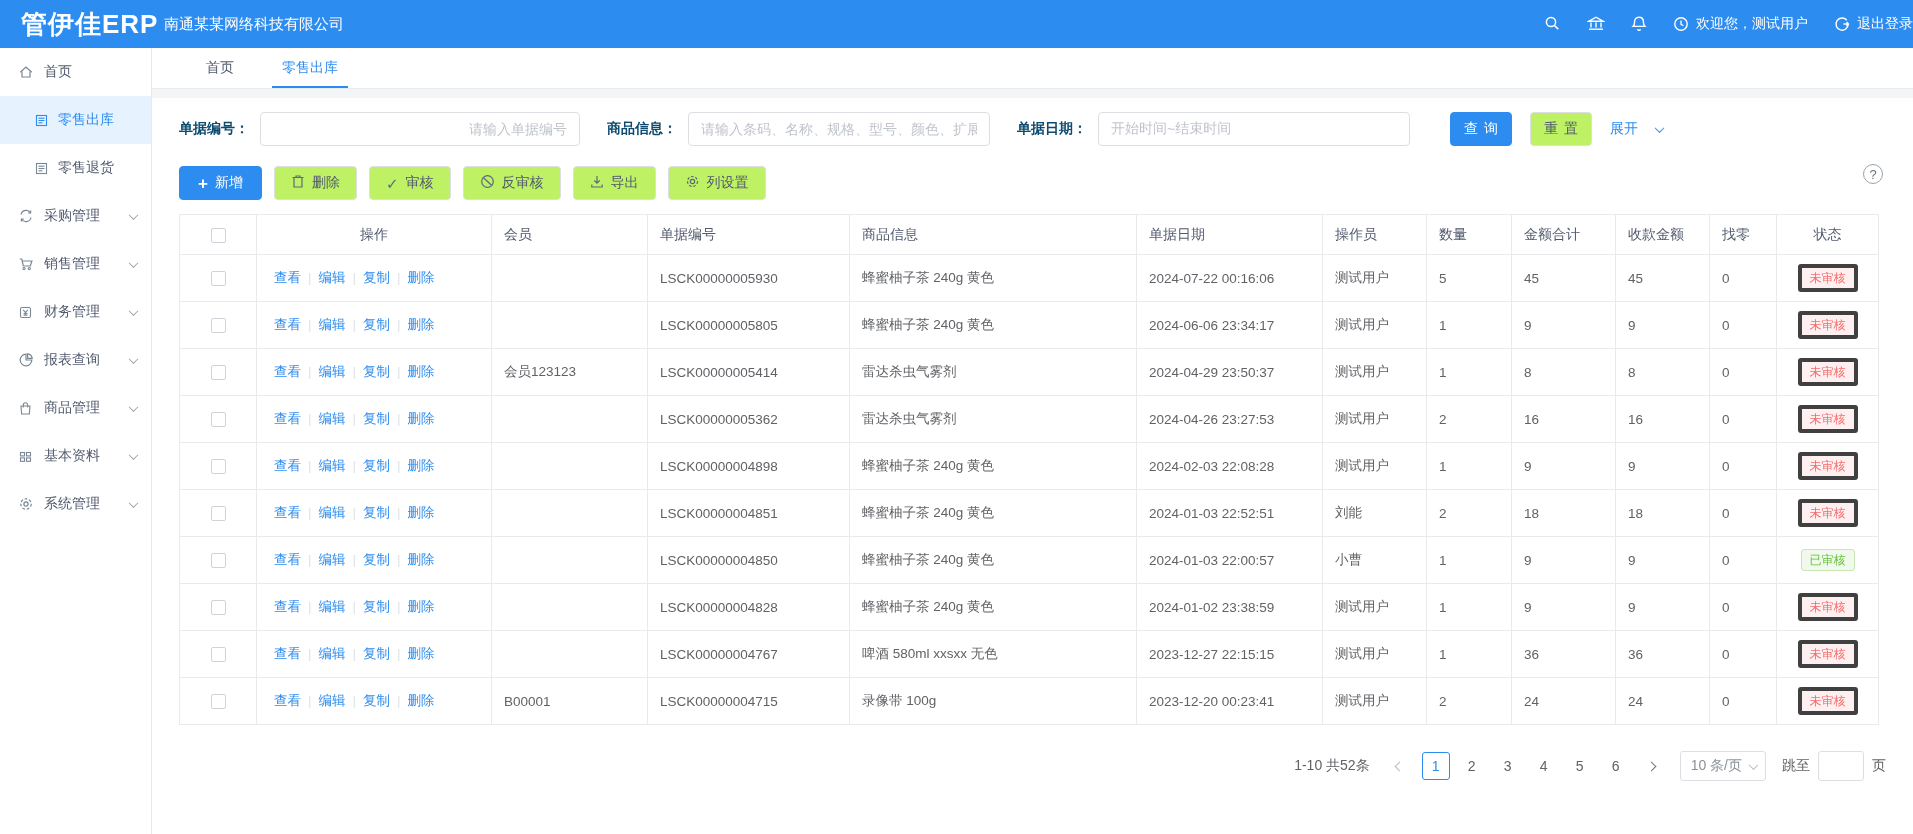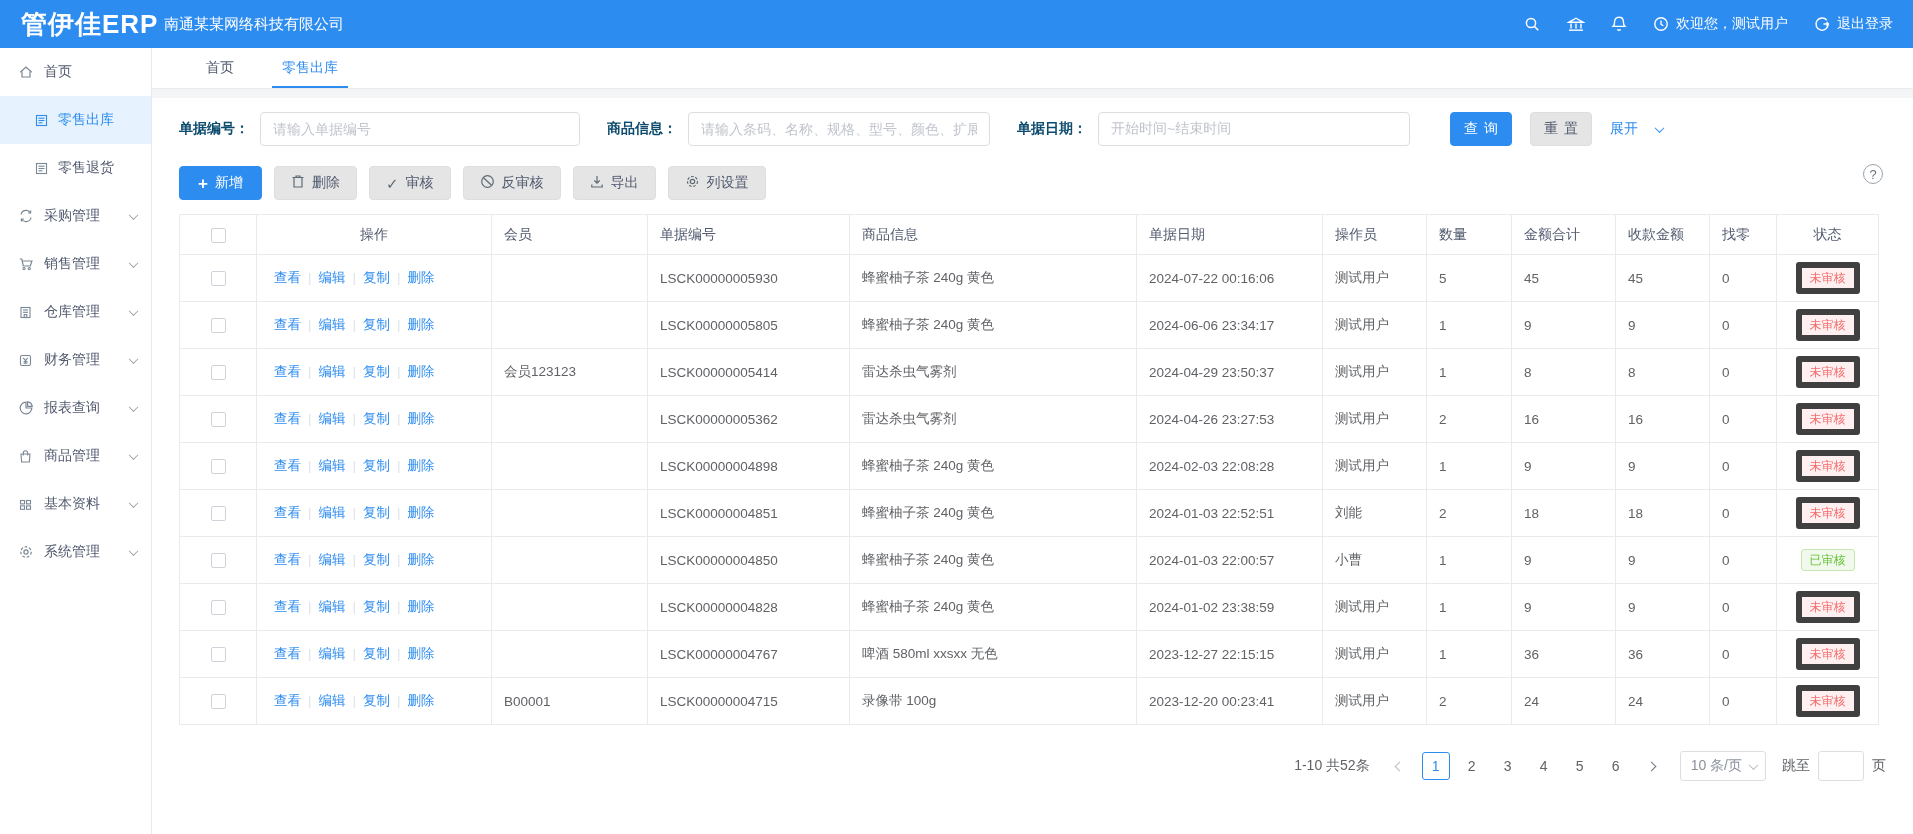--- a/index.html
+++ b/index.html
@@ -4,21 +4,21 @@
 <style>
   * { margin:0; padding:0; box-sizing:border-box; }
   html,body { width:1913px; height:834px; overflow:hidden; }
   body { font-family:"Liberation Sans","DejaVu Sans",sans-serif; font-size:14px; color:#515a6e; background:#f3f5f7; }
   .app { width:1913px; height:834px; display:flex; flex-direction:column; }
 
   
   .topbar { height:48px; background:#2d8cf0; display:flex; align-items:center; color:#fff; flex:0 0 48px; }
   .logo { width:152px; padding-left:21px; font-size:26px; font-weight:bold; letter-spacing:1px; white-space:nowrap; }
   .company { font-size:15px; padding-left:12px; }
-  .topbar-right { margin-left:auto; display:flex; align-items:center; gap:26px; padding-right:20px; font-size:14px; }
+  .topbar-right { margin-left:auto; display:flex; gap:26px; font-size:14px; }
   .topbar-right svg { display:block; }
   .hgroup { display:flex; align-items:center; gap:7px; cursor:pointer; }
 
   
   .layout { flex:1; display:flex; min-height:0; }
   .sidebar { width:152px; background:#fff; border-right:1px solid #e8eaec; overflow:hidden; }
   .menu-item { height:48px; display:flex; align-items:center; padding:0 14px 0 18px; font-size:14px; color:#515a6e; cursor:pointer; }
   .menu-item .mi-icon { width:16px; height:16px; margin-right:10px; color:#7a8794; display:flex; align-items:center; }
   .menu-item .mi-label { flex:1; }
   .menu-item.open { color:#2d8cf0; }
@@ -37,27 +37,27 @@
   .tabbar { height:41px; background:#fff; border-bottom:1px solid #e8eaec; display:flex; align-items:stretch; padding-left:30px; }
   .tab { padding:0 24px; display:flex; align-items:center; font-size:14px; color:#515a6e; cursor:pointer; position:relative; }
   .tab.active { color:#2d8cf0; }
   .tab.active::after { content:""; position:absolute; left:14px; right:14px; bottom:0; height:2px; background:#2d8cf0; }
   .content { flex:1; background:#fff; margin-top:9px; padding:0 27px; overflow:hidden; }
 
   
   .filter-row { display:flex; align-items:center; padding-top:14px; }
   .f-label { font-size:14px; color:#0c4a6e; font-weight:bold; white-space:nowrap; }
   .f-input { height:34px; border:1px solid #dcdee2; border-radius:4px; background:#fff; display:flex; align-items:center; padding:0 12px; font-size:14px; color:#515a6e; }
-  .f-input input { border:none; outline:none; width:100%; font-size:14px; font-family:inherit; color:#515a6e; }
+  .f-input input { border:none; outline:none; width:100%; font-size:14px; font-family:inherit; color:#515a6e;text-align:right; }
   .f-input input::placeholder { color:#c0c4cc; }
   .in-bill { width:320px; margin-left:11px; }
   .in-prod { width:302px; margin-left:11px; }
   .daterange { width:312px; margin-left:11px; justify-content:flex-start; color:#c0c4cc; }
   .lab2 { margin-left:27px; }
-  .btn { height:34px; border-radius:4px; border:1px solid #dcdee2; background:#e5e5e5; font-size:14px; color:#515a6e; display:inline-flex; align-items:center; justify-content:center; cursor:pointer; font-family:inherit; }
+  .btn { height:34px; border-radius:4px; border:1px solid #dcdee2; background:#bef264; font-size:14px; color:#515a6e; display:inline-flex; align-items:center; justify-content:center; cursor:pointer; font-family:inherit; }
   .btn-primary { background:#2d8cf0; border-color:#2d8cf0; color:#fff; }
   .btn-search { width:62px; margin-left:40px; letter-spacing:6px; padding-left:6px; }
   .btn-reset  { width:62px; margin-left:18px; letter-spacing:6px; padding-left:6px; }
   .expand-link { color:#2d8cf0; margin-left:18px; display:inline-flex; align-items:center; gap:18px; cursor:pointer; }
   .expand-link .chev { border-color:#2d8cf0; }
 
   
   .toolbar { display:flex; align-items:center; margin-top:20px; position:relative; }
   .tb-btn { padding:0 16px; margin-right:12px; gap:7px; }
   .tb-btn svg, .tb-btn .tb-glyph { color:#5c6b77; }
@@ -69,21 +69,21 @@
   
   table { border-collapse:collapse; table-layout:fixed; width:1699px; margin-top:14px; font-size:14px; }
   th, td { border:1px solid #e8eaec; height:40px; padding:0 12px; text-align:left; overflow:hidden; white-space:nowrap; color:#606266; font-weight:normal; }
   th { color:#515a6e; height:40px; }
   td { height:47px; font-size:13.5px; }
   th.c, td.c { text-align:center; padding:0; }
   .cbx { display:inline-block; width:15px; height:15px; border:1px solid #cfd4da; border-radius:2px; background:#fff; vertical-align:middle; cursor:pointer; }
   .alink { color:#2d8cf0; cursor:pointer; text-decoration:none; }
   .sep { color:#dfe4e8; margin:0 7px; }
   .badge { display:inline-block; font-size:12px; padding:3px 8px; border-radius:3px; line-height:1.2; }
-  .badge.red { color:#f56c6c; background:#fef0f0; border:6px solid #404040; }
+  .badge.red { color:#f56c6c; background:#fef0f0; border:4px solid #404040; }
   .badge.green { color:#67c23a; background:#f0f9eb; border:1px solid #c8e6b2; }
 
   
   .pager { display:flex; align-items:center; justify-content:flex-end; margin-top:26px; color:#606266; font-size:14px; gap:8px; }
   .pg-total { margin-right:8px; }
   .pg-arrow { width:28px; height:28px; display:flex; align-items:center; justify-content:center; cursor:pointer; color:#b5bcc4; }
   .pg-num { min-width:28px; height:28px; border-radius:3px; display:flex; align-items:center; justify-content:center; cursor:pointer; color:#606266; }
   .pg-num.cur { border:1px solid #2d8cf0; color:#2d8cf0; background:#fff; }
   .pg-size { height:30px; border:1px solid #dcdee2; border-radius:3px; padding:0 8px 0 10px; display:flex; align-items:center; gap:8px; color:#8a919a; cursor:pointer; margin-left:6px; }
   .pg-jump { display:flex; align-items:center; gap:8px; margin-left:8px; }
@@ -186,32 +186,20 @@
         </div>
         <div class="menu-item">
           <span class="mi-icon">
             <svg width="16" height="16" viewBox="0 0 16 16">
               <path d="M1.8 3h2l1.5 7h7l1.6-5H4.2" fill="none" stroke="currentColor" stroke-width="1.2"></path>
               <circle cx="6" cy="12.6" r="1.1" fill="none" stroke="currentColor" stroke-width="1.1"></circle>
               <circle cx="11.3" cy="12.6" r="1.1" fill="none" stroke="currentColor" stroke-width="1.1"></circle>
             </svg>
           </span>
           <span class="mi-label">销售管理</span>
-          <i class="chev down"></i>
-        </div>
-        <div class="menu-item">
-          <span class="mi-icon">
-            <svg width="15" height="15" viewBox="0 0 15 15">
-              <rect x="3" y="2.5" width="9" height="10" fill="none" stroke="currentColor" stroke-width="1.1"></rect>
-              <line x1="5" y1="5" x2="10" y2="5" stroke="currentColor" stroke-width="1.1"></line>
-              <line x1="5" y1="7.3" x2="10" y2="7.3" stroke="currentColor" stroke-width="1.1"></line>
-              <rect x="6.2" y="9.6" width="2.6" height="2.9" fill="none" stroke="currentColor" stroke-width="1.1"></rect>
-            </svg>
-          </span>
-          <span class="mi-label">仓库管理</span>
           <i class="chev down"></i>
         </div>
         <div class="menu-item">
           <span class="mi-icon">
             <svg width="15" height="15" viewBox="0 0 15 15">
               <rect x="2.5" y="2.5" width="10" height="10" rx="1.5" fill="none" stroke="currentColor" stroke-width="1.1"></rect>
               <path d="M5.2 4.8 7.5 7.6 9.8 4.8M7.5 7.6v3M5.6 8.6h3.8M5.6 10.2h3.8" fill="none" stroke="currentColor" stroke-width="1.05"></path>
             </svg>
           </span>
           <span class="mi-label">财务管理</span>

